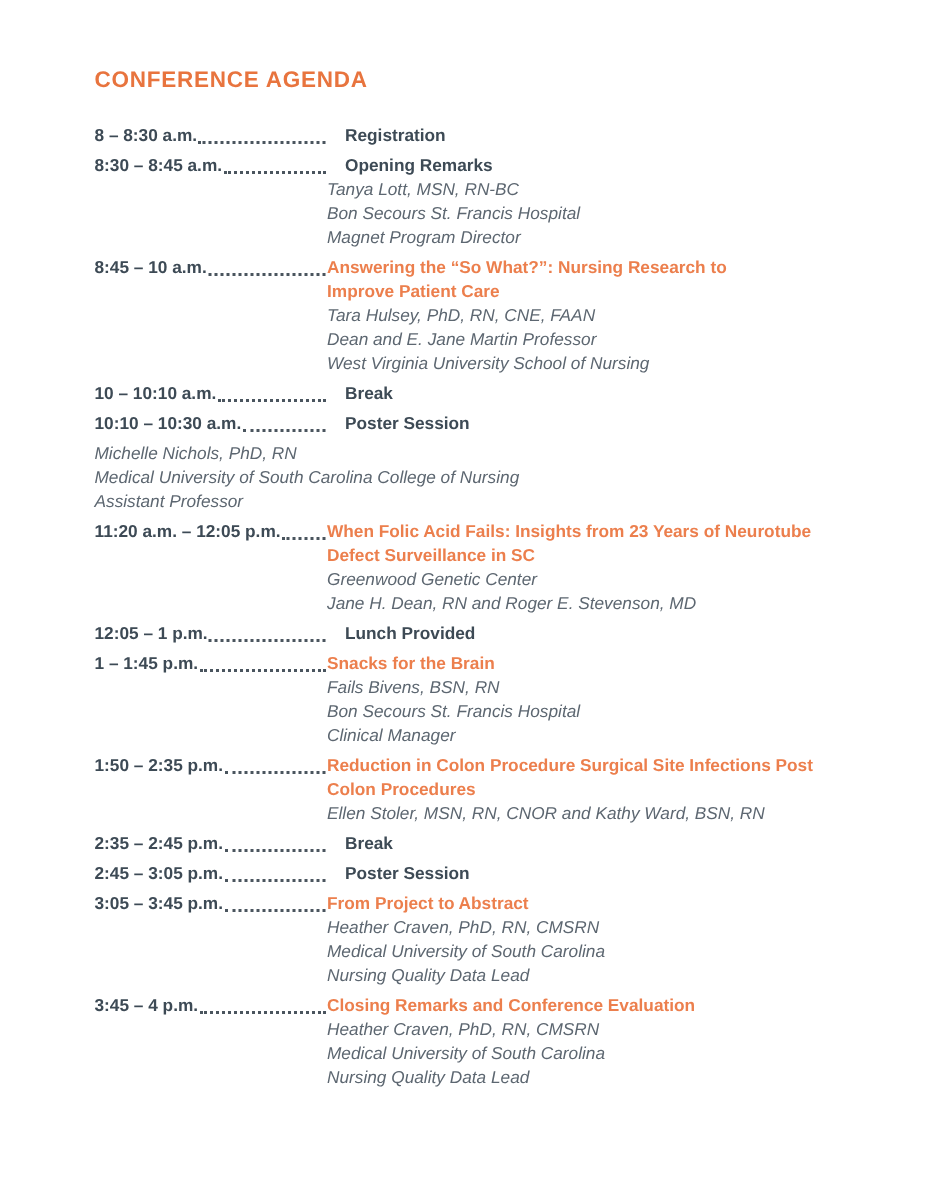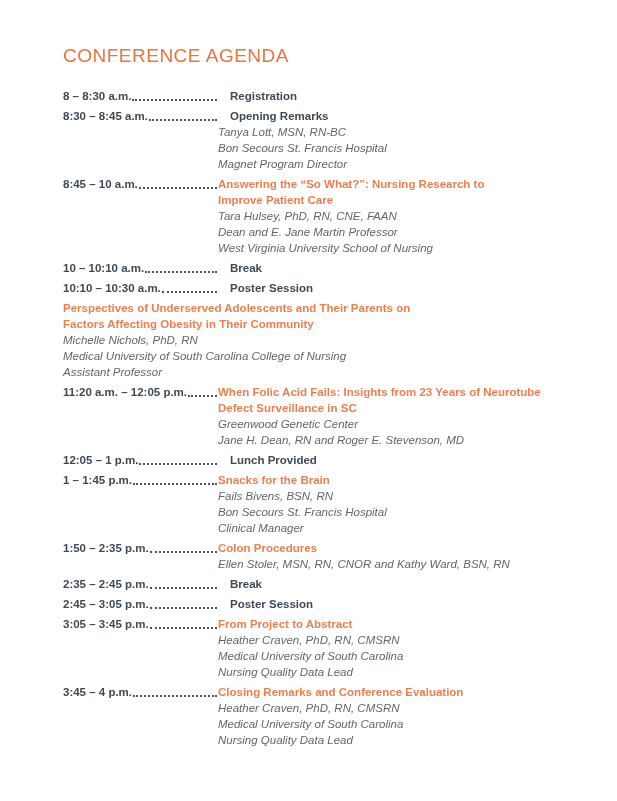--- a/index.html
+++ b/index.html
@@ -16,22 +16,22 @@
     background: #ffffff;
     font-family: "Liberation Sans", sans-serif;
   }
   .page {
     position: absolute;
     left: 63px; top: 45px;
     width: 505px;
   }
   .page-title {
     margin: 0 0 21px 0;
-    font-size: 19px;
-    font-weight: normal;
+    font-size: 15px;
+    font-weight: bold;
     letter-spacing: 0.5px;
     color: var(--accent);
     text-transform: uppercase;
   }
   .agenda-list { width: 100%; }
   .entry {
     display: flex;
     align-items: flex-start;
     margin-top: 4px;
     font-size: 11.5px;
@@ -143,24 +143,20 @@
     <div class="content">
       <div class="title">
             <div class="title-line title-dark">Poster Session</div>
           </div>
       <div class="speakers"></div>
     </div>
   </div>
 
   <div class="entry">
     <div class="content">
-      <div class="title">
-            <div class="title-line title-orange">Perspectives of Underserved Adolescents and Their Parents on</div>
-            <div class="title-line title-orange">Factors Affecting Obesity in Their Community</div>
-          </div>
       <div class="speakers">
             <div class="speaker-line">Michelle Nichols, PhD, RN</div>
             <div class="speaker-line">Medical University of South Carolina College of Nursing</div>
             <div class="speaker-line">Assistant Professor</div>
           </div>
     </div>
   </div>
 
   <div class="entry">
     <div class="time-cell">
@@ -209,20 +205,21 @@
     </div>
   </div>
 
   <div class="entry">
     <div class="time-cell">
       <span class="time">1:50 – 2:35 p.m.</span>
       <span class="leader"></span>
     </div>
     <div class="content">
       <div class="title">
+            <div class="title-line title-orange">Reduction in Colon Procedure Surgical Site Infections Post</div>
             <div class="title-line title-orange">Colon Procedures</div>
           </div>
       <div class="speakers">
             <div class="speaker-line">Ellen Stoler, MSN, RN, CNOR and Kathy Ward, BSN, RN</div>
           </div>
     </div>
   </div>
 
   <div class="entry">
     <div class="time-cell">

